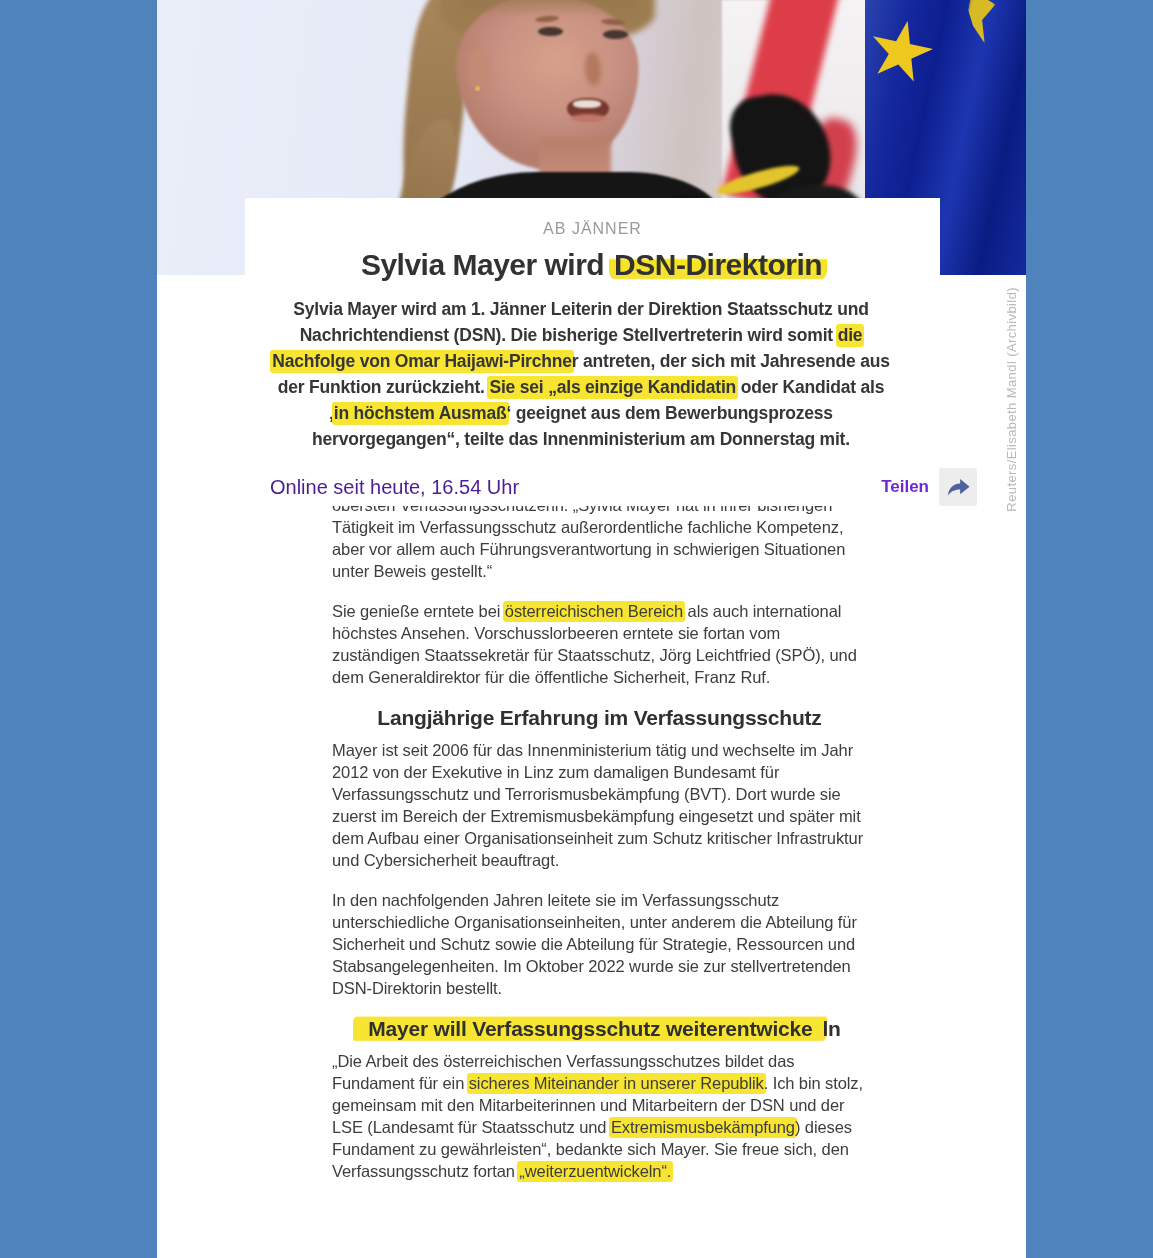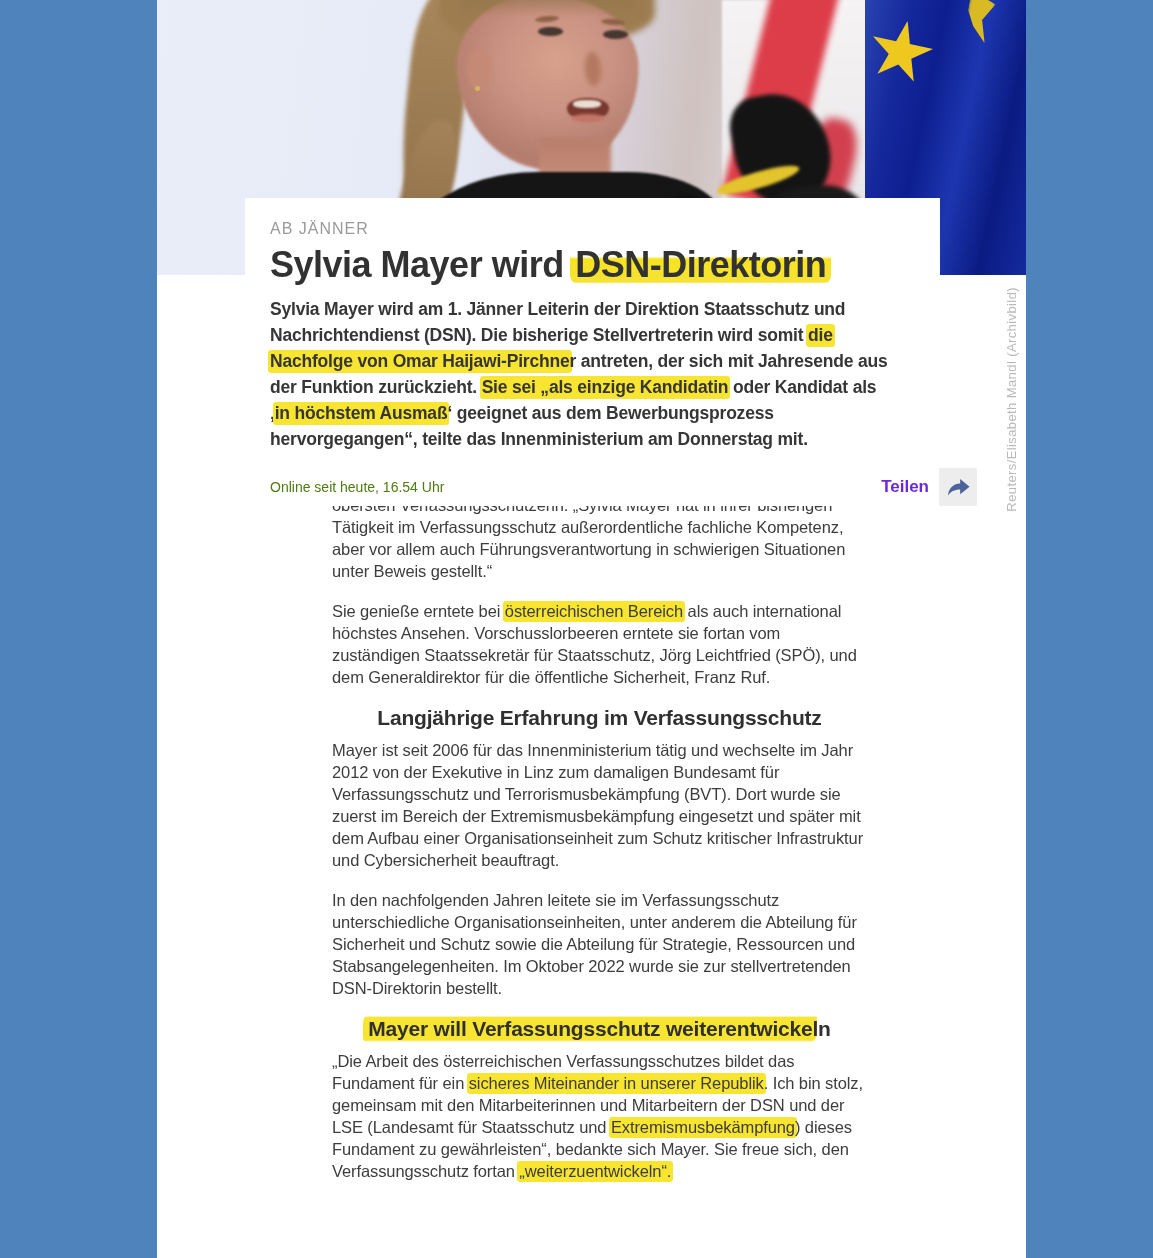--- a/index.html
+++ b/index.html
@@ -76,54 +76,54 @@
     border-radius: 60% 40% 0 0 / 100% 70% 0 0; transform: rotate(-8deg); filter: blur(1.5px); }
   
   .credit {
     position: absolute; top: 287px; right: 7px;
     writing-mode: vertical-rl; transform: rotate(180deg);
     font-size: 13px; color: #b9b9b9; letter-spacing: 0.4px; z-index: 6;
   }
   
   .card {
     position: absolute; left: 88px; top: 198px; width: 695px; background: #ffffff;
-    padding: 22px 25px 0 25px; z-index: 5;
+    padding: 22px 25px 0 25px; z-index: 5; text-align: center;
   }
   .kicker { font-size: 16px; color: #9a9a9a; letter-spacing: 1px; }
   h1 {
-    margin-top: 9px; font-size: 36px; font-weight: 700; color: #323232;
+    margin-top: 9px; font-size: 30px; font-weight: 700; color: #323232;
     letter-spacing: -0.5px; line-height: 36px;
   }
   h1 .hl {
     background: linear-gradient(180deg, rgba(247,228,31,0) 30%, #f7e41f 37%, #f5e235 92%, rgba(247,228,31,0) 97%);
     border-radius: 10px; padding: 0 5px; margin: 0 -3px;
   }
   .lead {
     margin-top: 13px; width: 622px; font-size: 17.5px; font-weight: 700;
     line-height: 26px; color: #363636; letter-spacing: -0.2px;
   }
   .lead .hl, .body-col p .hl {
     background: #f8e532; padding: 1px 2px 2px; margin: -1px -2px -2px;
     border-radius: 3px; box-decoration-break: clone; -webkit-box-decoration-break: clone;
   }
   .meta-row { position: relative; margin-top: 16px; height: 38px; display: flex; align-items: center; }
-  .date { font-size: 14px; color: #4d7c0f; }
+  .date { font-size: 20px; color: #4c1d95; }
   .share { position: absolute; right: -62px; top: 0; height: 38px; display: flex; align-items: center; gap: 10px; cursor: pointer; }
   .share-label { font-size: 17px; font-weight: 700; color: #6d28d9; }
   .share-iconbox { width: 38px; height: 38px; background: #ededed; display: flex; align-items: center; justify-content: center; border-radius: 2px; }
   
   .body-col {
     position: absolute; left: 175px; top: 472px; width: 535px;
     font-size: 16.5px; line-height: 22px; color: #3d3d3d; letter-spacing: -0.1px; z-index: 4;
   }
   .body-col p { margin: 0 0 18px; }
   .body-col h2 { font-size: 21px; font-weight: 700; color: #303030; margin: 18px 0 9px; letter-spacing: -0.2px; line-height: 24px; text-align: center; }
   .body-col h2 .hl {
     background: linear-gradient(180deg, rgba(248,229,50,0) 3%, #f8e532 9%, #f8e532 90%, rgba(248,229,50,0) 96%);
-    padding: 2px 5px 3px; margin: -2px -5px -3px; border-radius: 7px 4px 9px 5px;
+    padding: 2px 15px 3px; margin: -2px -5px -3px; border-radius: 7px 4px 9px 5px;
   }
 </style>
 </head>
 <body>
 
 <div class="stage">
   <div class="content">
 
     <div class="hero">
       <div class="flag-white"></div>

